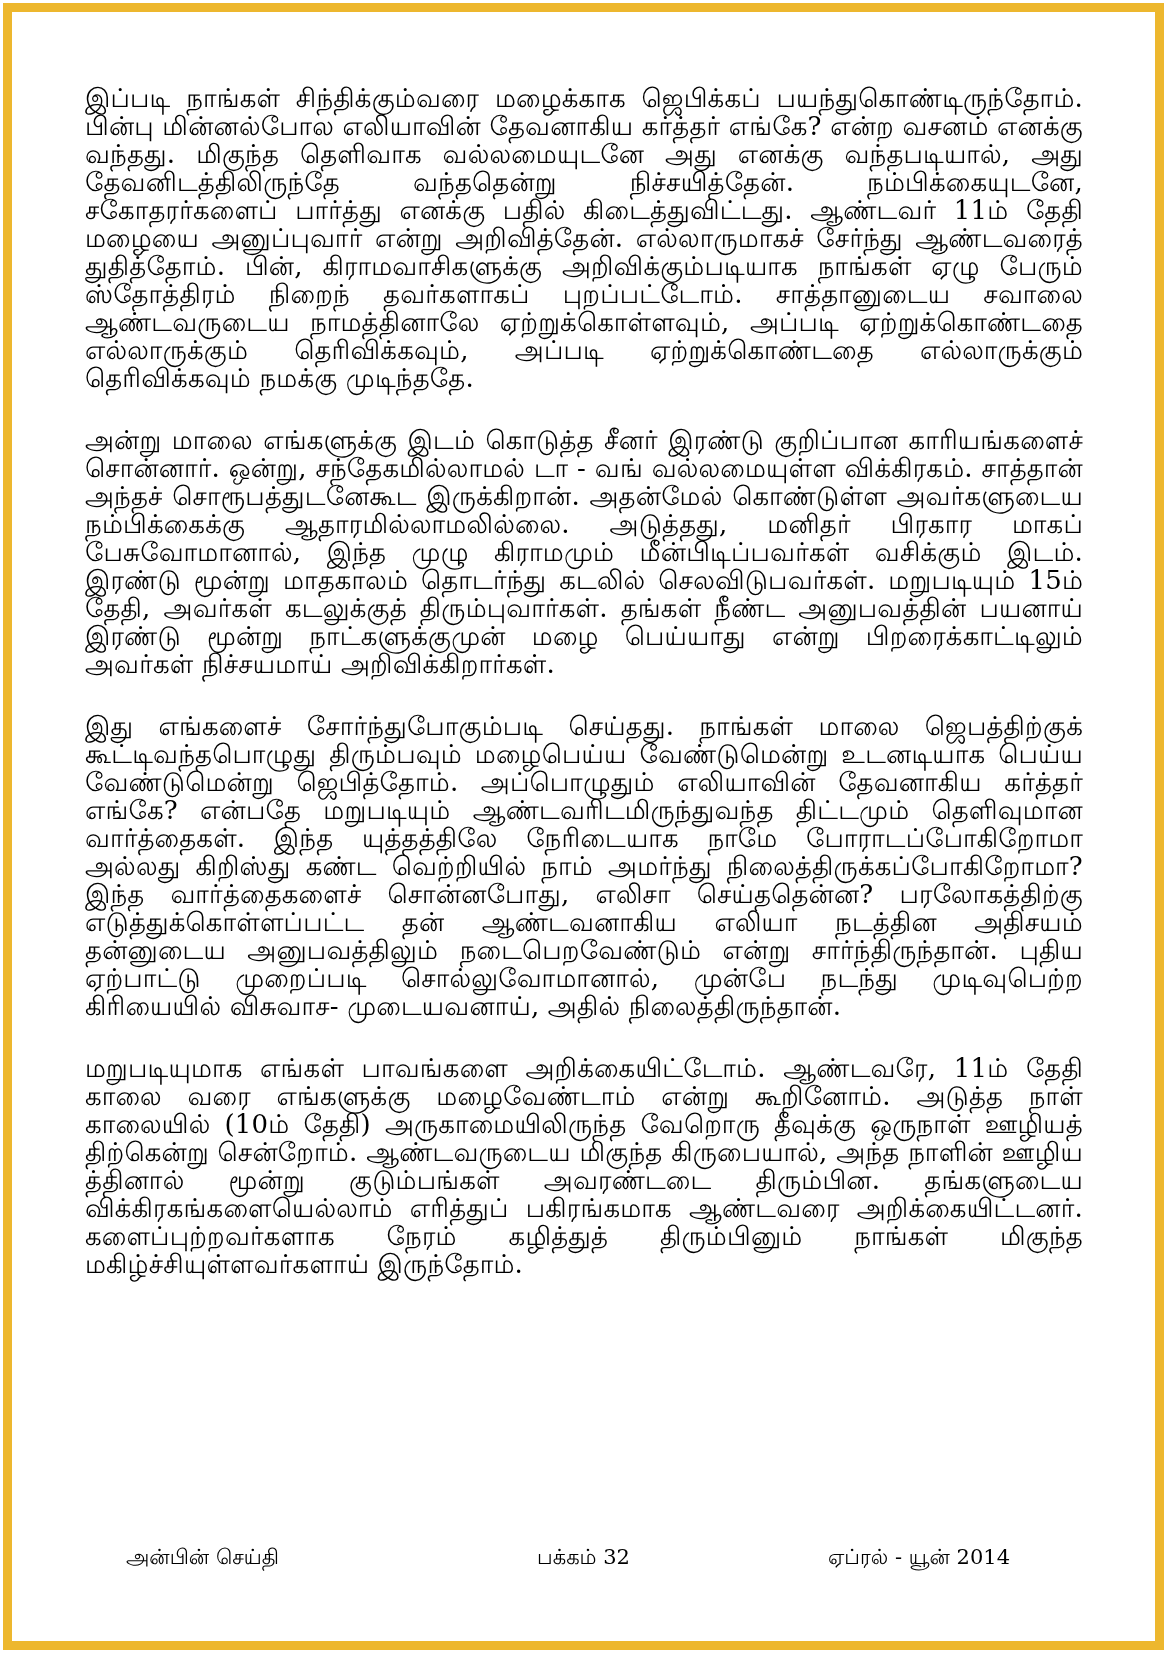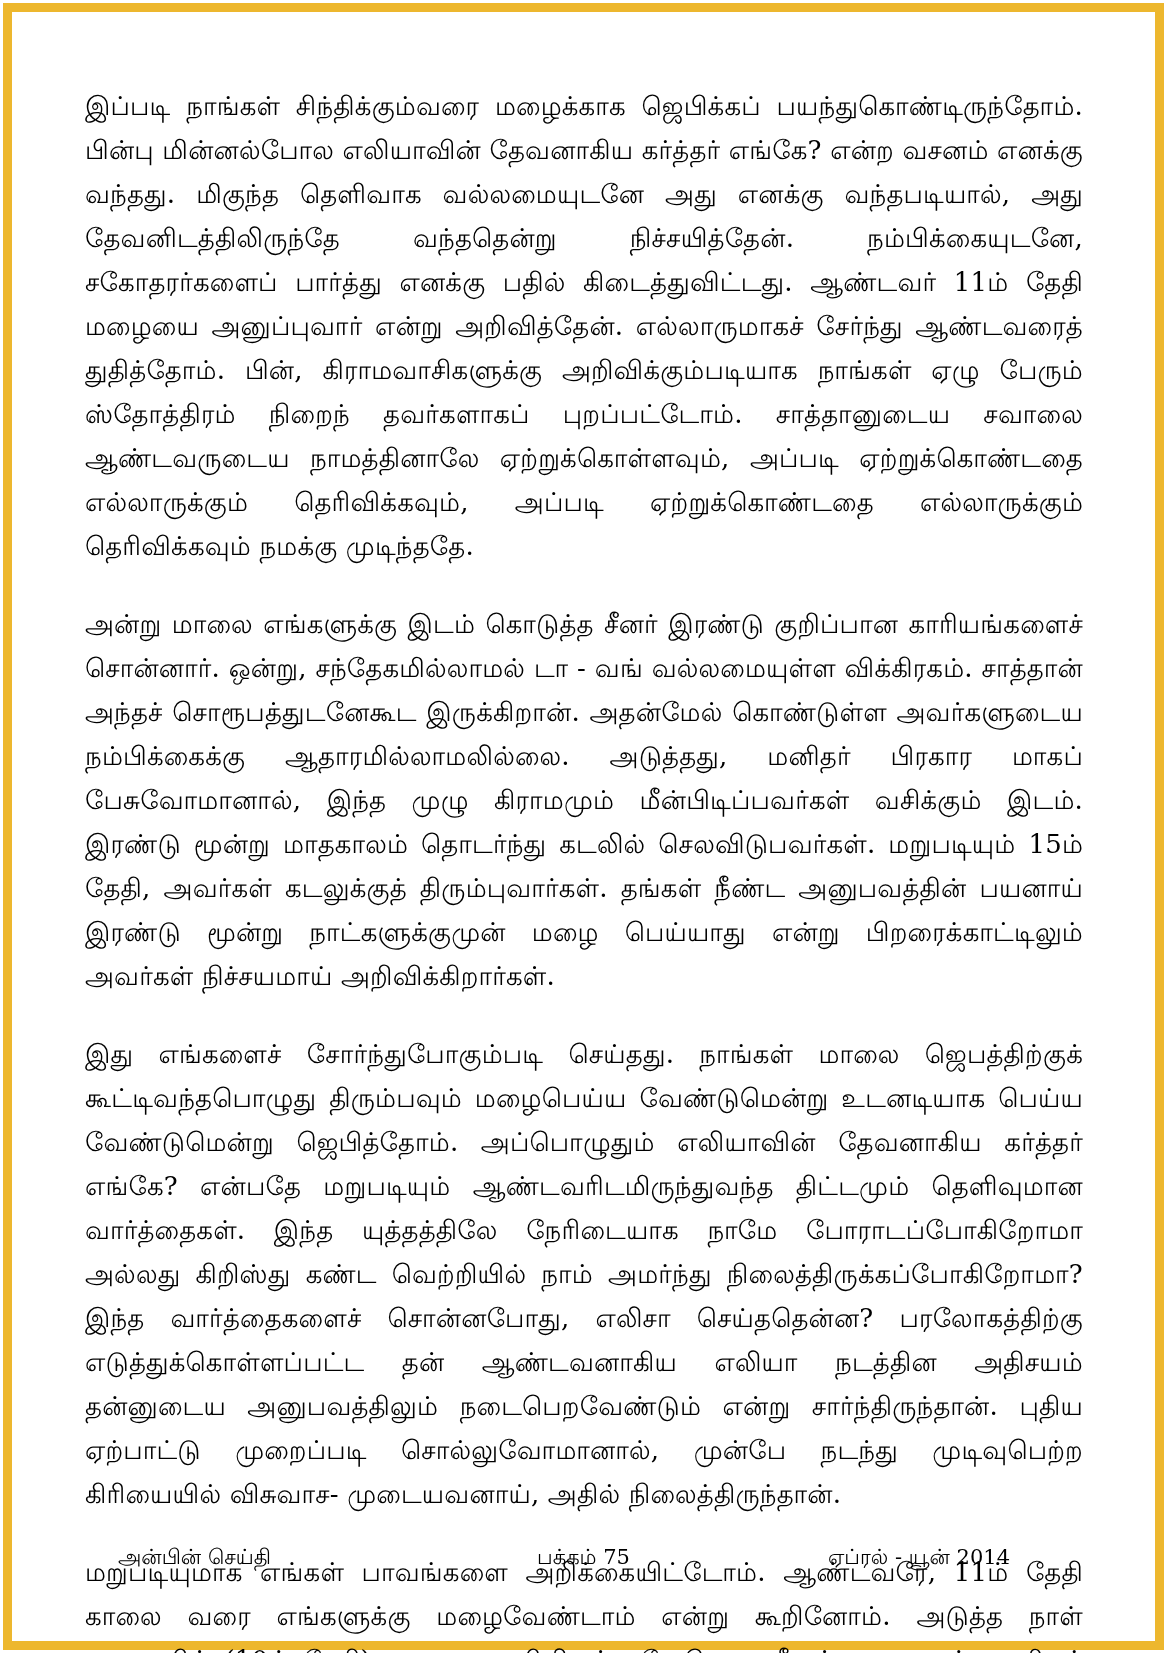--- a/index.html
+++ b/index.html
@@ -29,51 +29,51 @@
   }
   .content {
     position: absolute;
     left: 85px;
     right: 84px;
     top: 84px;
   }
   .content p {
     margin: 0 0 34px 0;
     font-size: 26px;
-    line-height: 44px;
+    line-height: 28px;
     text-align: justify;
     text-justify: inter-word;
     letter-spacing: 0.2px;
   }
   .footer {
     position: absolute;
     left: 0;
     right: 0;
     top: 1540px;
     height: 34px;
     font-size: 21px;
     line-height: 34px;
   }
-  .footer .f-left   { position: absolute; left: 118px; text-align: center; }
+  .footer .f-left   { position: absolute; left: 126px; text-align: center; }
   .footer .f-center { position: absolute; left: 0; right: 0; text-align: center; }
   .footer .f-right  { position: absolute; right: 157px; text-align: right; }
 </style>
 </head>
 <body>
 
 <div class="page">
 
   <div class="frame" style="border-color: rgb(237, 183, 46);"></div>
 
   <main class="content">
     <p>இப்படி நாங்கள் சிந்திக்கும்வரை மழைக்காக ஜெபிக்கப் பயந்துகொண்டிருந்தோம். பின்பு மின்னல்போல எலியாவின் தேவனாகிய கர்த்தர் எங்கே? என்ற வசனம் எனக்கு வந்தது. மிகுந்த தெளிவாக வல்லமையுடனே அது எனக்கு வந்தபடியால், அது தேவனிடத்திலிருந்தே வந்ததென்று நிச்சயித்தேன். நம்பிக்கையுடனே, சகோதரர்களைப் பார்த்து எனக்கு பதில் கிடைத்துவிட்டது. ஆண்டவர் 11ம் தேதி மழையை அனுப்புவார் என்று அறிவித்தேன். எல்லாருமாகச் சேர்ந்து ஆண்டவரைத் துதித்தோம். பின், கிராமவாசிகளுக்கு அறிவிக்கும்படியாக நாங்கள் ஏழு பேரும் ஸ்தோத்திரம் நிறைந் தவர்களாகப் புறப்பட்டோம். சாத்தானுடைய சவாலை ஆண்டவருடைய நாமத்தினாலே ஏற்றுக்கொள்ளவும், அப்படி ஏற்றுக்கொண்டதை எல்லாருக்கும் தெரிவிக்கவும், அப்படி ஏற்றுக்கொண்டதை எல்லாருக்கும் தெரிவிக்கவும் நமக்கு முடிந்ததே.</p>
     <p>அன்று மாலை எங்களுக்கு இடம் கொடுத்த சீனர் இரண்டு குறிப்பான காரியங்களைச் சொன்னார். ஒன்று, சந்தேகமில்லாமல் டா - வங் வல்லமையுள்ள விக்கிரகம். சாத்தான் அந்தச் சொரூபத்துடனேகூட இருக்கிறான். அதன்மேல் கொண்டுள்ள அவர்களுடைய நம்பிக்கைக்கு ஆதாரமில்லாமலில்லை. அடுத்தது, மனிதர் பிரகார மாகப் பேசுவோமானால், இந்த முழு கிராமமும் மீன்பிடிப்பவர்கள் வசிக்கும் இடம். இரண்டு மூன்று மாதகாலம் தொடர்ந்து கடலில் செலவிடுபவர்கள். மறுபடியும் 15ம் தேதி, அவர்கள் கடலுக்குத் திரும்புவார்கள். தங்கள் நீண்ட அனுபவத்தின் பயனாய் இரண்டு மூன்று நாட்களுக்குமுன் மழை பெய்யாது என்று பிறரைக்காட்டிலும் அவர்கள் நிச்சயமாய் அறிவிக்கிறார்கள்.</p>
     <p>இது எங்களைச் சோர்ந்துபோகும்படி செய்தது. நாங்கள் மாலை ஜெபத்திற்குக் கூட்டிவந்தபொழுது திரும்பவும் மழைபெய்ய வேண்டுமென்று உடனடியாக பெய்ய வேண்டுமென்று ஜெபித்தோம். அப்பொழுதும் எலியாவின் தேவனாகிய கர்த்தர் எங்கே? என்பதே மறுபடியும் ஆண்டவரிடமிருந்துவந்த திட்டமும் தெளிவுமான வார்த்தைகள். இந்த யுத்தத்திலே நேரிடையாக நாமே போராடப்போகிறோமா அல்லது கிறிஸ்து கண்ட வெற்றியில் நாம் அமர்ந்து நிலைத்திருக்கப்போகிறோமா? இந்த வார்த்தைகளைச் சொன்னபோது, எலிசா செய்ததென்ன? பரலோகத்திற்கு எடுத்துக்கொள்ளப்பட்ட தன் ஆண்டவனாகிய எலியா நடத்தின அதிசயம் தன்னுடைய அனுபவத்திலும் நடைபெறவேண்டும் என்று சார்ந்திருந்தான். புதிய ஏற்பாட்டு முறைப்படி சொல்லுவோமானால், முன்பே நடந்து முடிவுபெற்ற கிரியையில் விசுவாச- முடையவனாய், அதில் நிலைத்திருந்தான்.</p>
     <p>மறுபடியுமாக எங்கள் பாவங்களை அறிக்கையிட்டோம். ஆண்டவரே, 11ம் தேதி காலை வரை எங்களுக்கு மழைவேண்டாம் என்று கூறினோம். அடுத்த நாள் காலையில் (10ம் தேதி) அருகாமையிலிருந்த வேறொரு தீவுக்கு ஒருநாள் ஊழியத் திற்கென்று சென்றோம். ஆண்டவருடைய மிகுந்த கிருபையால், அந்த நாளின் ஊழிய த்தினால் மூன்று குடும்பங்கள் அவரண்டடை திரும்பின. தங்களுடைய விக்கிரகங்களையெல்லாம் எரித்துப் பகிரங்கமாக ஆண்டவரை அறிக்கையிட்டனர். களைப்புற்றவர்களாக நேரம் கழித்துத் திரும்பினும் நாங்கள் மிகுந்த மகிழ்ச்சியுள்ளவர்களாய் இருந்தோம்.</p>
   </main>
 
   <footer class="footer">
-    <span class="f-center">பக்கம் 75</span>
+    <span class="f-center">பக்கம் 32</span>
     <span class="f-left">அன்பின் செய்தி</span>
     <span class="f-right">ஏப்ரல் - யூன் 2014</span>
   </footer>
 
 </div>
 
 </body></html>

